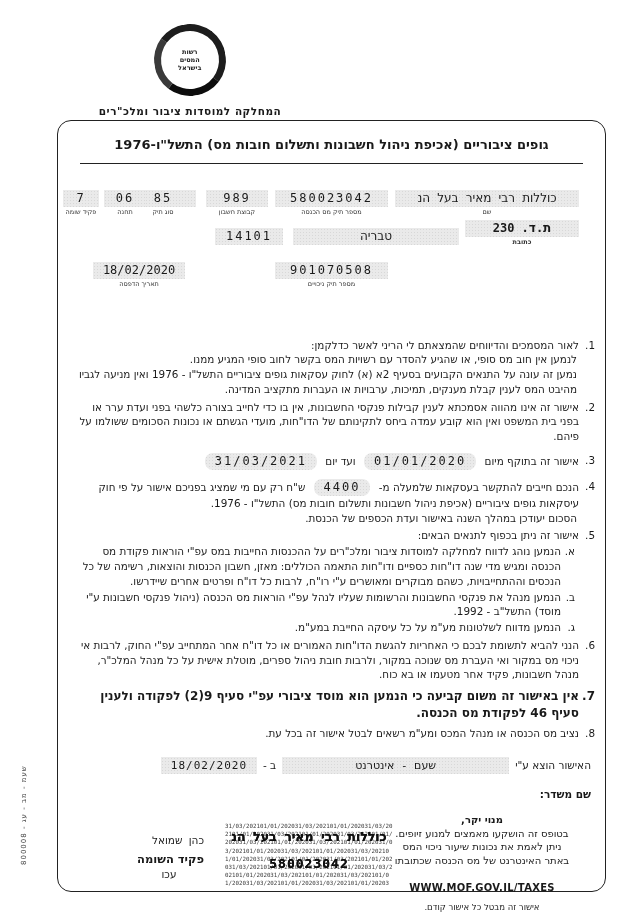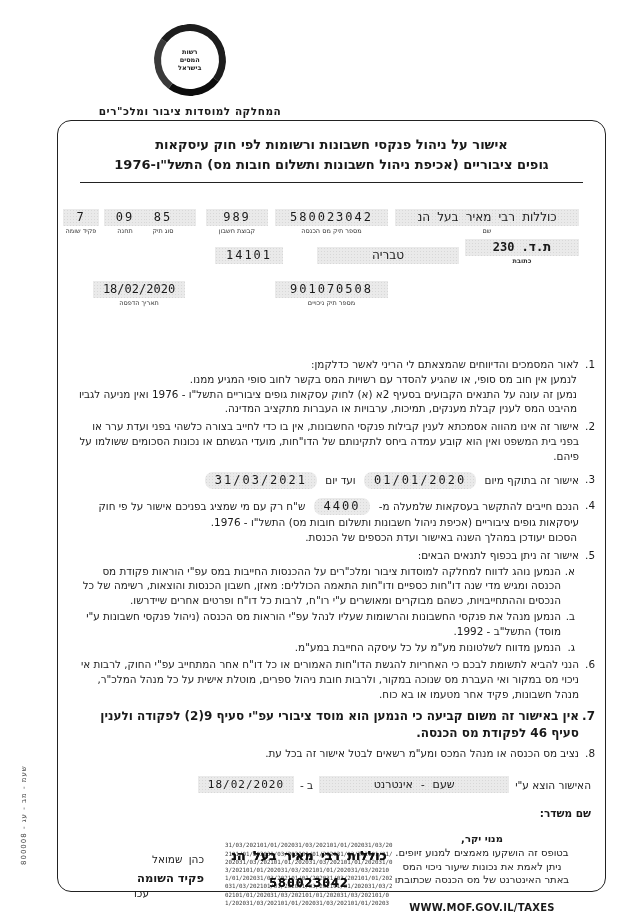--- a/index.html
+++ b/index.html
@@ -55,21 +55,21 @@
   }
   .li.spaced{margin:9px 0;}
   .li.bold-item{font-weight:bold;font-size:12px;margin:6px 0 4px 0;}
   .li.bold-item .num{font-weight:bold;}
   
   .issued{display:flex;align-items:center;margin:16px 14px 0 20px;font-size:10.5px;gap:6px;}
   .issued .ibox{
     background:#eaeaea;background-image:radial-gradient(#d8d8d8 .6px, transparent .6px);background-size:3px 3px;
     font-family:"DejaVu Sans Mono","DejaVu Sans",monospace;font-size:11px;text-align:center;height:17px;line-height:17px;
   }
-  .issued .method{width:190px;}
+  .issued .method{width:227px;}
   .issued .idate{width:96px;letter-spacing:1px;}
   .transmitter{margin:14px 14px 0 0;font-size:10.5px;font-weight:bold;text-align:right;}
   
   .bottom{position:relative;height:120px;margin-top:6px;}
   .notice{position:absolute;right:34px;top:8px;width:178px;text-align:center;}
   .notice .ntitle{font-weight:bold;font-size:10px;margin-bottom:2px;}
   .notice .nline{font-size:10px;line-height:1.35;color:#222;}
   .notice .nurl{font-weight:bold;font-size:10px;margin-top:15px;letter-spacing:.3px;}
   .notice .nfooter{font-size:8.5px;margin-top:9px;}
   .stamp{
@@ -83,21 +83,21 @@
     position:absolute;top:7px;left:0;width:100%;text-align:center;direction:rtl;
     font-weight:bold;font-size:12.5px;color:#101010;text-shadow:0 0 .6px #000;
   }
   .stamp-number{
     position:absolute;top:34px;left:0;width:100%;text-align:center;
     font-weight:bold;font-size:13px;letter-spacing:1px;color:#101010;text-shadow:0 0 .6px #000;
   }
   .signature{position:absolute;left:36px;top:28px;text-align:right;width:110px;}
   .sig-name{font-family:"DejaVu Sans Mono","DejaVu Sans",monospace;font-size:10.5px;}
   .sig-title{font-weight:bold;font-size:11.5px;margin-top:6px;}
-  .sig-office{font-family:"DejaVu Sans Mono","DejaVu Sans",monospace;font-size:10.5px;margin-top:2px;text-align:left;width:70px;}
+  .sig-office{font-family:"DejaVu Sans Mono","DejaVu Sans",monospace;font-size:10.5px;margin-top:2px;text-align:center;width:70px;}
   
   .side-code{
     position:absolute;left:20px;top:695px;height:170px;
     writing-mode:vertical-rl;transform:rotate(180deg);
     font-size:7px;color:#444;letter-spacing:1px;direction:ltr;
   }
 </style>
 </head>
 <body>
 
@@ -110,21 +110,20 @@
 בישראל</div>
     </div>
     <div class="dept">המחלקה למוסדות ציבור ומלכ"רים</div>
   </div>
 
   <div class="side-code">800008 - שעמ - מב - עג</div>
 
   <div class="frame">
 
     <div class="title">
-      <div>אישור על ניהול פנקסי חשבונות ורשומות לפי חוק עיסקאות</div>
       <div>גופים ציבוריים (אכיפת ניהול חשבונות ותשלום חובות מס) התשל"ו-1976</div>
     </div>
 
     <div class="fields">
 
       <div class="fbox" style="right:26px;top:26px;width:184px;">
         <div class="fval">כוללות רבי מאיר בעל הנ</div>
         <div class="flab">שם</div>
       </div>
       <div class="fbox" style="right:217px;top:26px;width:113px;">
@@ -133,33 +132,33 @@
       </div>
       <div class="fbox" style="right:337px;top:26px;width:62px;">
         <div class="fval num-val">989</div>
         <div class="flab">קבוצת חשבון</div>
       </div>
       <div class="fbox" style="right:409px;top:26px;width:66px;">
         <div class="fval num-val">85</div>
         <div class="flab">סוג תיק</div>
       </div>
       <div class="fbox" style="right:459px;top:26px;width:42px;">
-        <div class="fval num-val">09</div>
+        <div class="fval num-val">06</div>
         <div class="flab">תחנה</div>
       </div>
       <div class="fbox" style="right:506px;top:26px;width:36px;">
         <div class="fval num-val">7</div>
         <div class="flab">פקיד שומה</div>
       </div>
 
       <div class="fbox" style="right:26px;top:56px;width:114px;font-weight:bold;">
         <div class="fval">ת.ד. 230</div>
         <div class="flab">כתובת</div>
       </div>
-      <div class="fbox" style="right:146px;top:64px;width:142px;">
+      <div class="fbox" style="right:146px;top:64px;width:166px;">
         <div class="fval">טבריה</div>
       </div>
       <div class="fbox" style="right:322px;top:64px;width:68px;">
         <div class="fval num-val">14101</div>
       </div>
 
       <div class="fbox" style="right:217px;top:98px;width:113px;">
         <div class="fval num-val">901070508</div>
         <div class="flab">מספר תיק ניכויים</div>
       </div>

